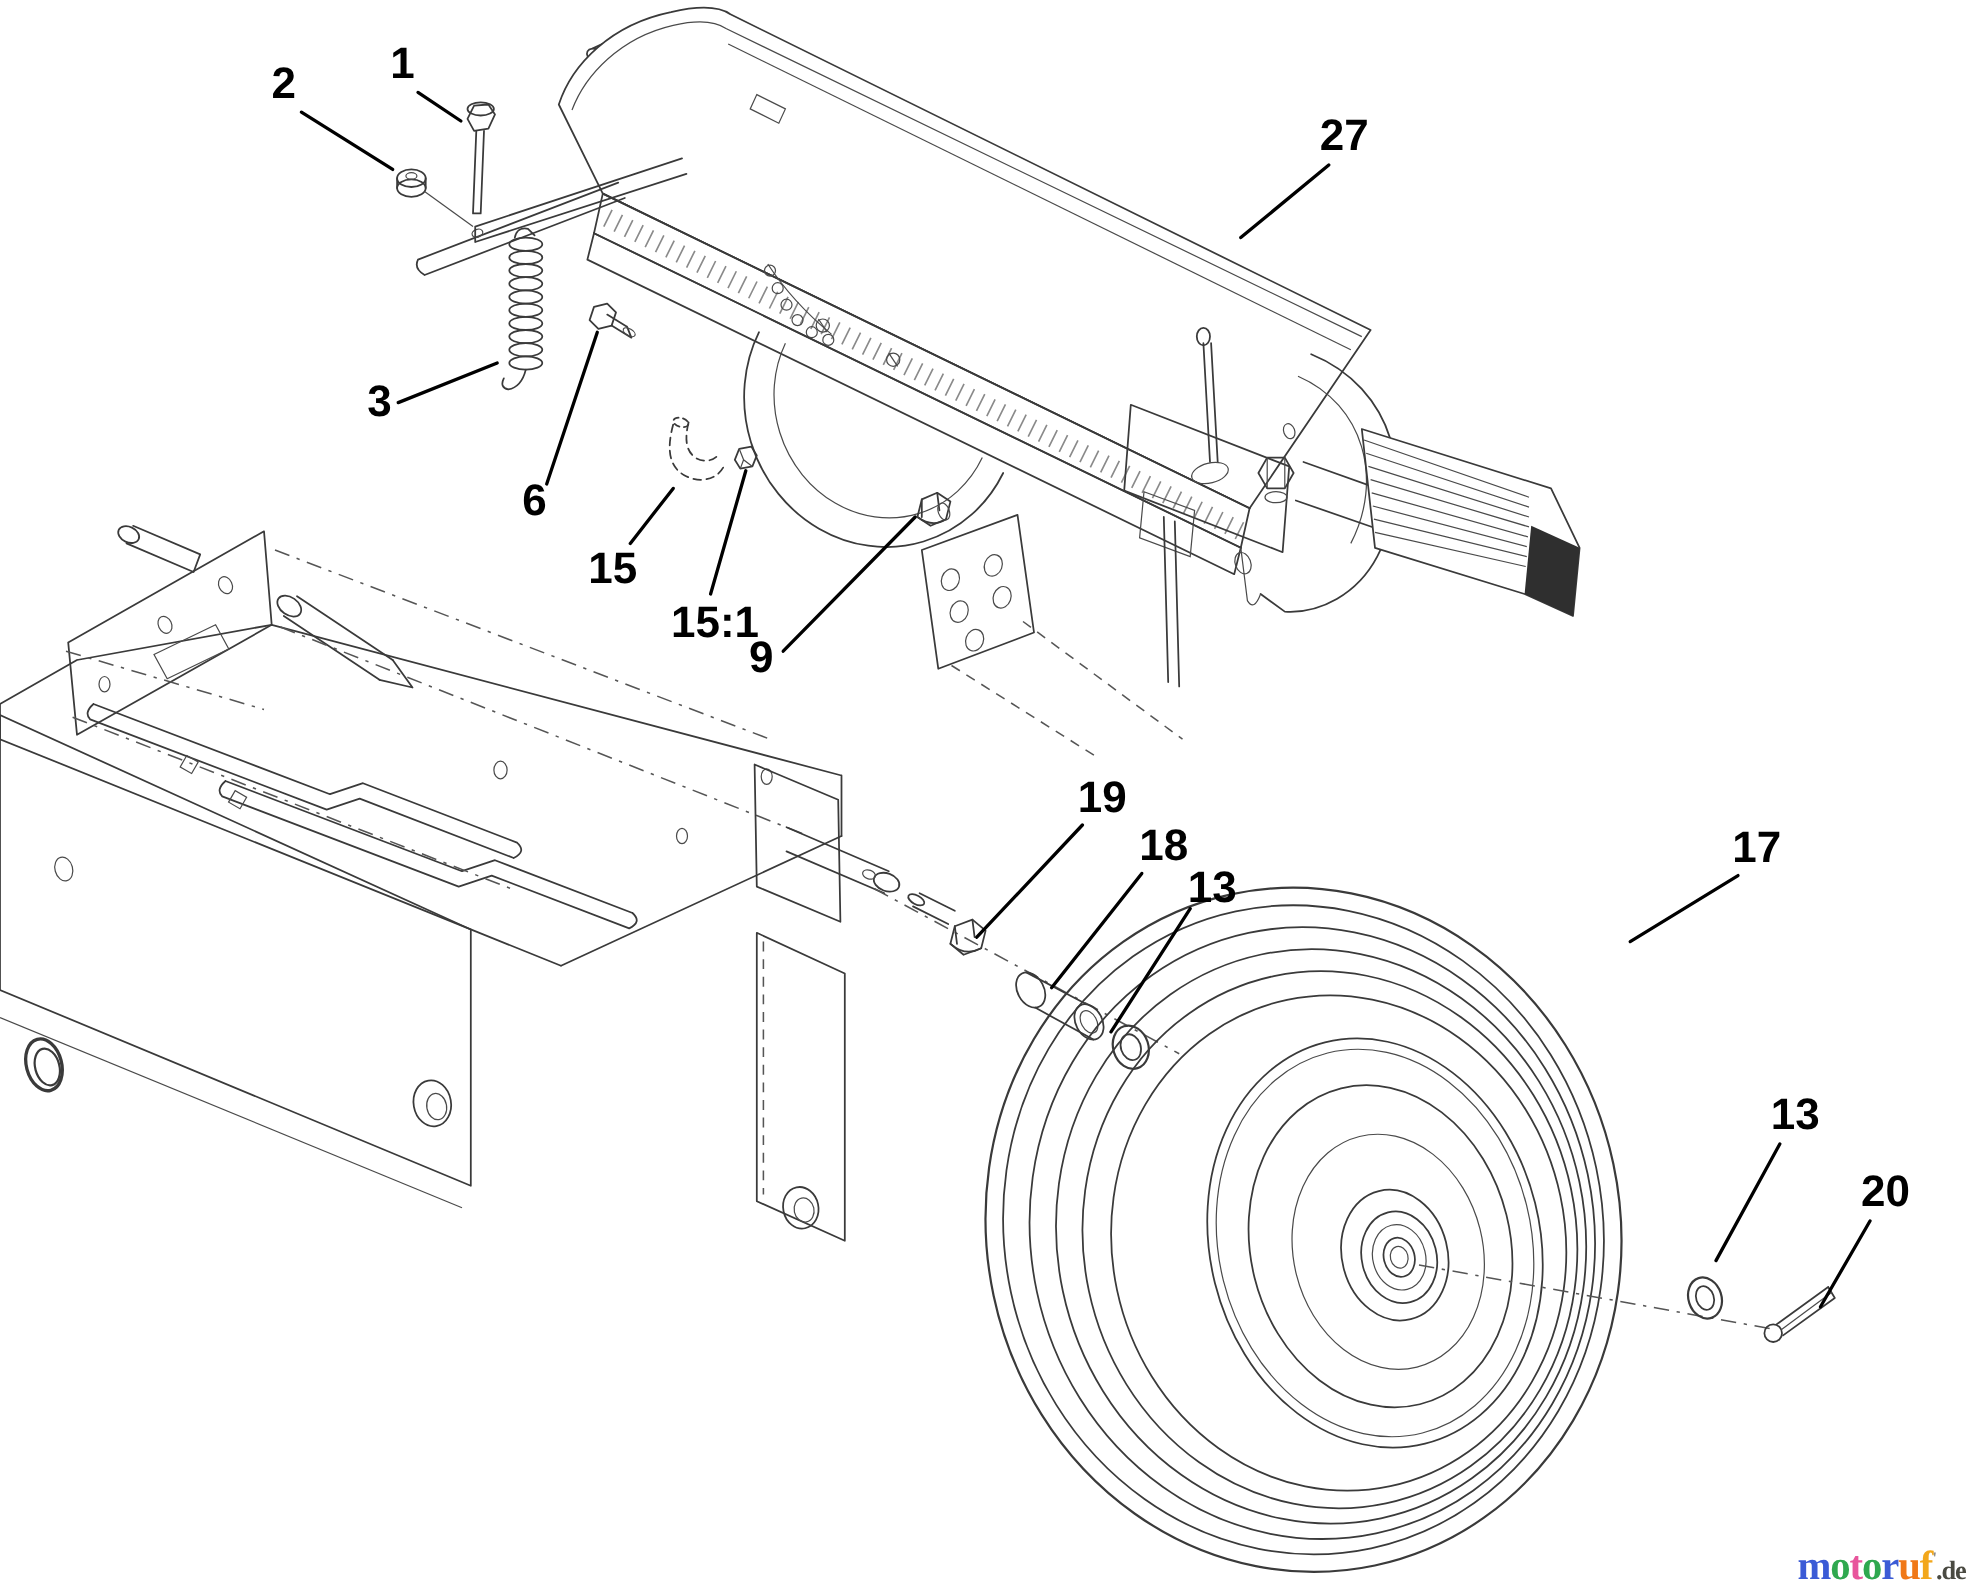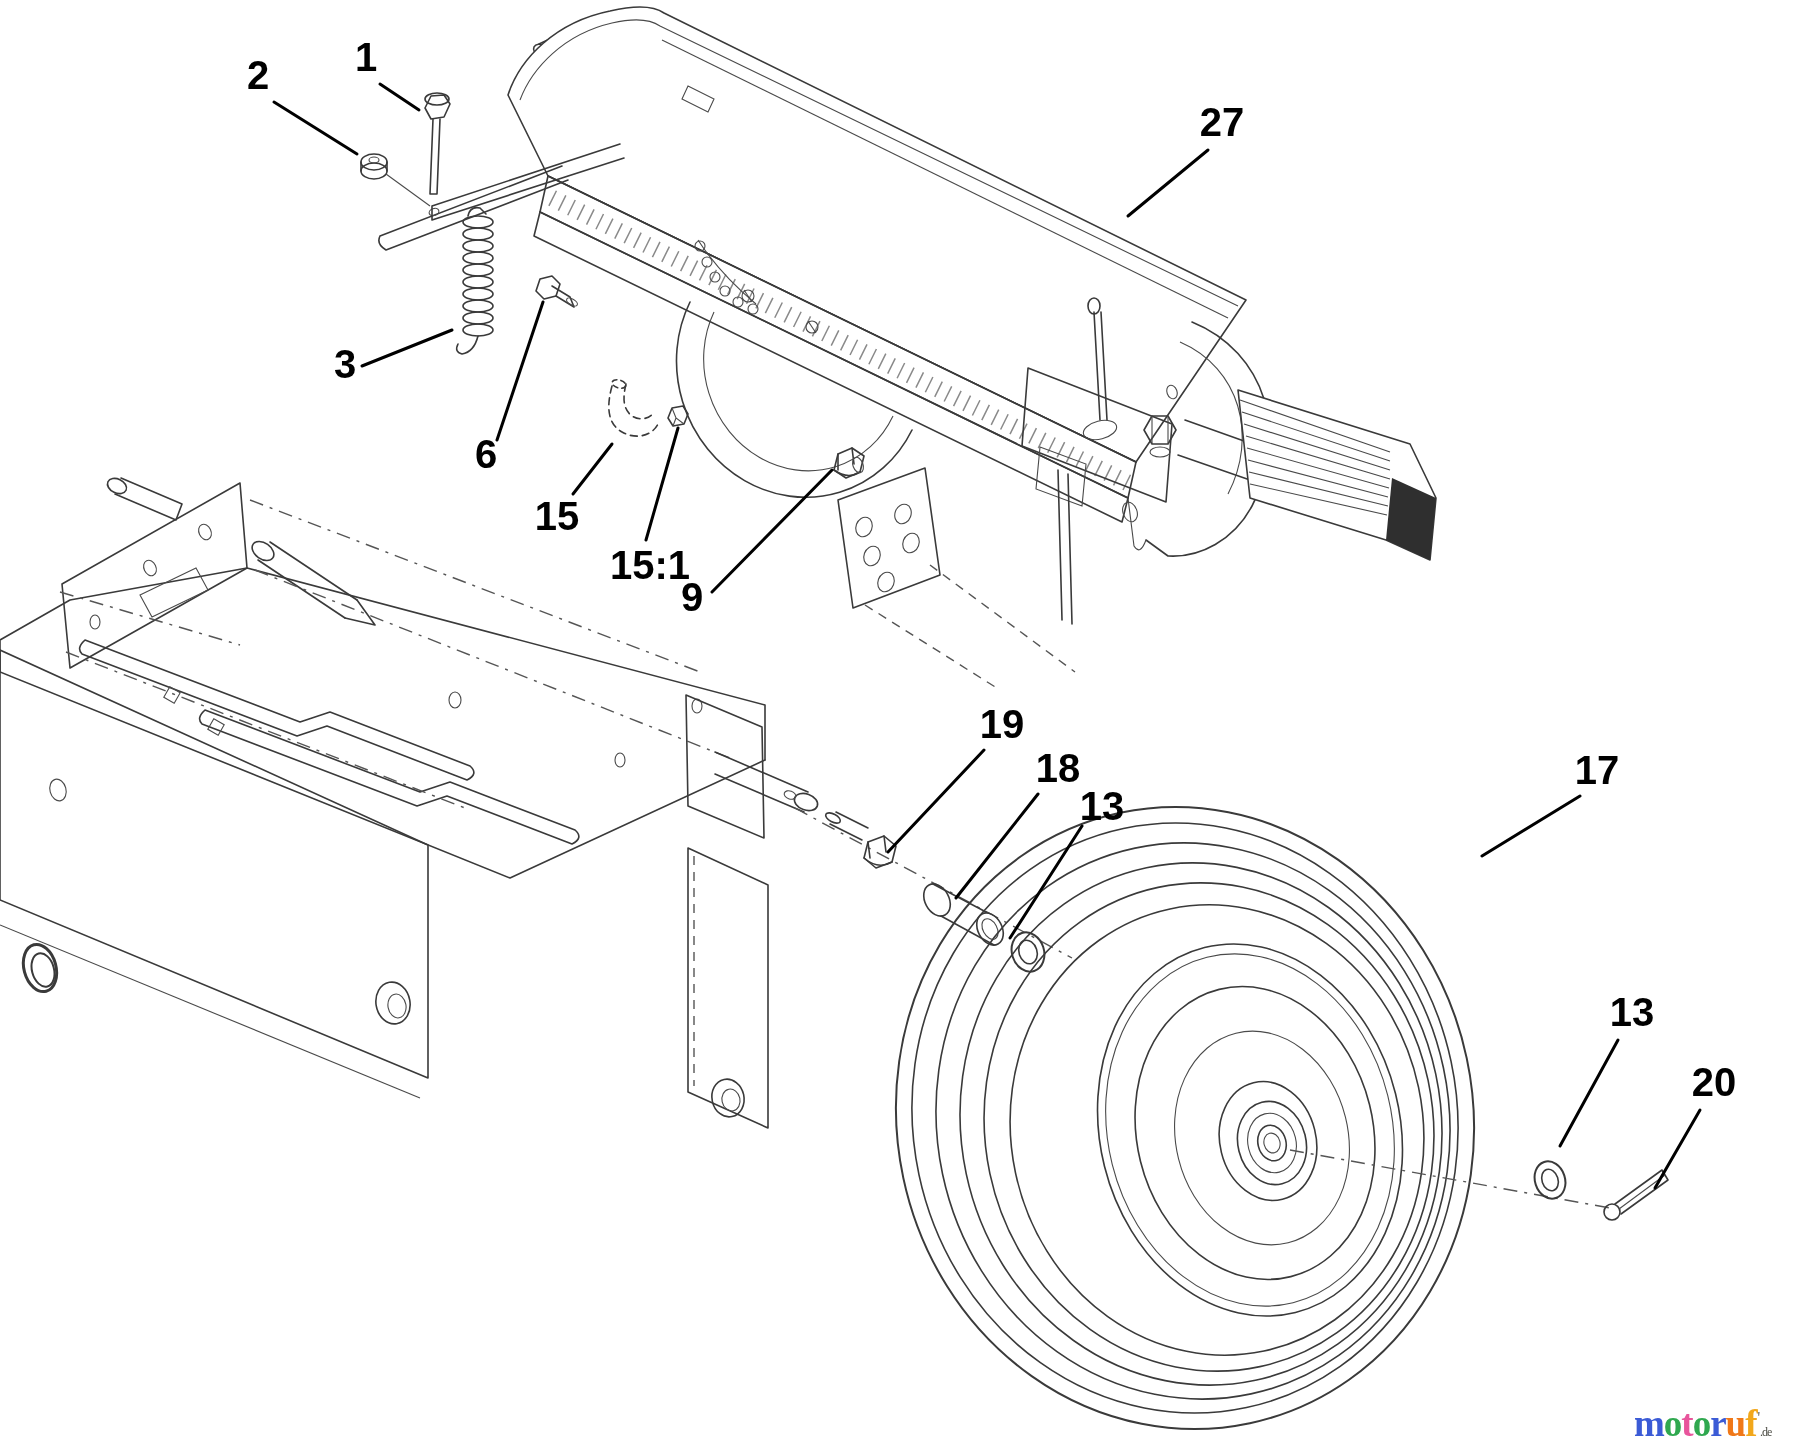--- a/index.html
+++ b/index.html
@@ -11,21 +11,21 @@
   .leader{fill:none;stroke:#000;stroke-width:3;stroke-linecap:round;}
   .dash{fill:none;stroke:#555;stroke-width:1.4;stroke-dasharray:14 7 3 7;}
   .dash2{fill:none;stroke:#555;stroke-width:1.4;stroke-dasharray:9 7;}
   .hatch{fill:none;stroke:#8a8a8a;stroke-width:17;stroke-dasharray:1.5 9;}
   .callout{font:bold 40px "Liberation Sans",sans-serif;fill:#000;}
   .whitefill{fill:#ffffff;stroke:#3a3a3a;stroke-width:1.6;stroke-linejoin:round;}
   .darkface{fill:#2f2f2f;stroke:none;}
   #logo{position:absolute;left:1634px;top:1402px;width:166px;height:49px;
         font-family:"Liberation Serif",serif;font-weight:bold;font-size:37px;
         letter-spacing:-1px;white-space:nowrap;}
-  #logo .suffix{font-size:12px;font-weight:normal;}
+  #logo .suffix{font-size:24px;font-weight:bold;}
   #logo .tm{font-size:16px;vertical-align:super;color:#8a8a8a;}
 </style>
 </head>
 <body>
 
 <div class="canvas">
 <svg width="1800" height="1451" viewBox="0 0 1800 1451">
 
   <g>
 

